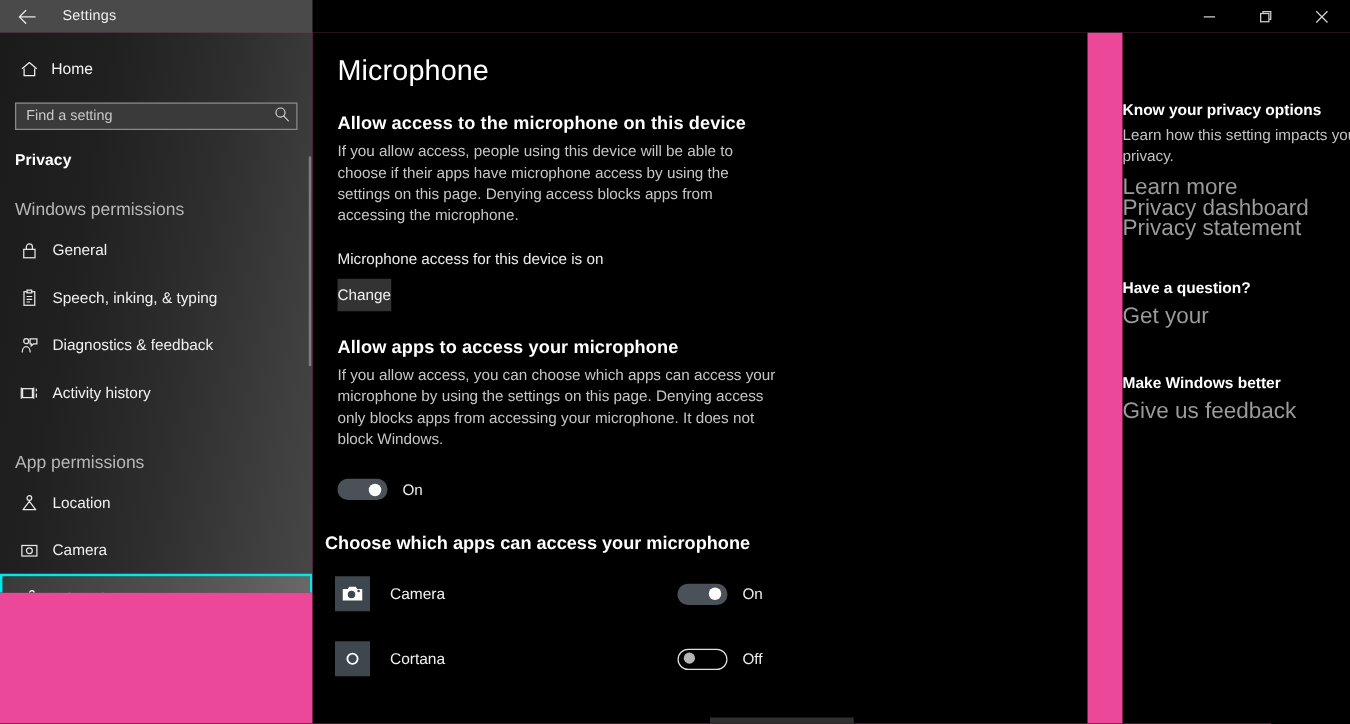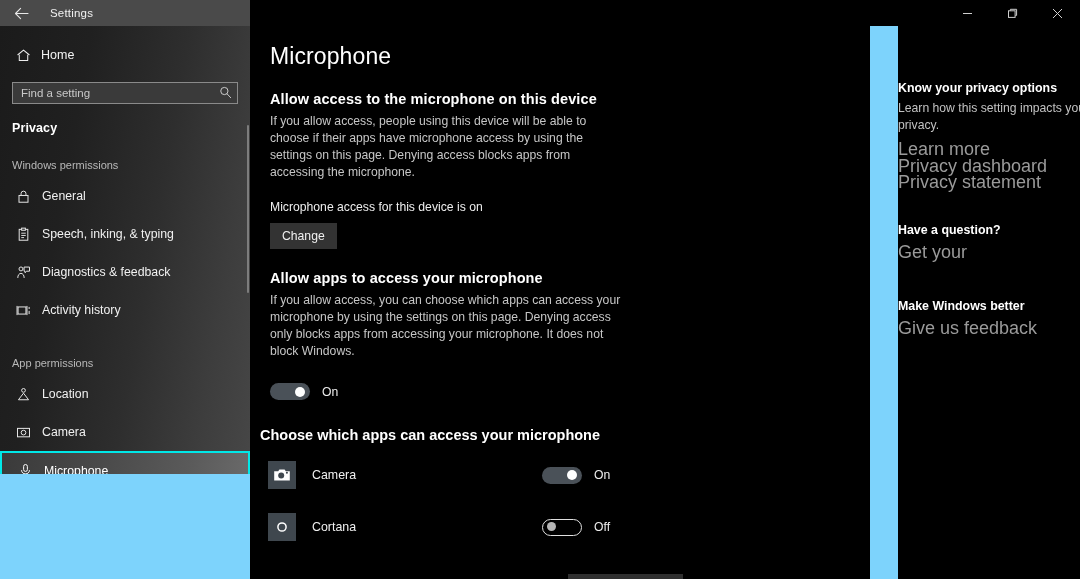--- a/index.html
+++ b/index.html
@@ -3,21 +3,21 @@
 <meta charset="utf-8">
 <style>
   * { margin:0; padding:0; box-sizing:border-box; }
   html,body { width:1080px; height:579px; overflow:hidden; }
   body {
     background:#000;
     font-family:"Liberation Sans", sans-serif;
     color:#fff;
     -webkit-font-smoothing:antialiased;
   }
-  #app { position:relative; width:1080px; height:579px; overflow:hidden; background:#7dd3fc; }
+  #app { position:relative; width:1080px; height:579px; overflow:hidden; background:#ec4899; }
 
   
   .titlebar {
     position:absolute; top:0; left:0; width:1080px; height:26px;
     background:#4a4a4a; display:flex; align-items:center;
   }
   .tb-left { width:250px; height:26px; display:flex; align-items:center; background:#4a4a4a; }
   .back-btn {
     width:42px; height:26px; display:flex; align-items:center; justify-content:center;
     color:#e6e6e6; font-size:13px; line-height:1;
@@ -43,21 +43,21 @@
   .searchbox {
     width:100%; height:22px; background:#3a3a3a; border:1px solid #8a8a8a;
     color:#d8d8d8; font-size:11.5px; font-family:"Liberation Sans", sans-serif;
     padding:0 24px 0 8px; outline:none;
   }
   .searchbox::placeholder { color:#c9c9c9; opacity:1; }
   .search-ico { position:absolute; right:6px; top:3px; color:#d4d4d4; pointer-events:none; }
 
   .privacy-head { font-size:12.5px; font-weight:bold; color:#fff; margin:17px 0 0 12px; letter-spacing:.1px; }
 
-  .group-head { font-size:11px; color:#b8b8b8; margin:24px 0 6px 12px; }
+  .group-head { font-size:14px; color:#b8b8b8; margin:24px 0 6px 12px; }
   .group-head.second { margin-top:28px; }
 
   .navitem {
     position:relative; display:flex; align-items:center; height:38px; padding-left:10px;
   }
   .navitem .ico { width:26px; display:flex; align-items:center; justify-content:center; color:#e8e8e8; }
   .navitem .lbl { font-size:12.3px; color:#f0f0f0; margin-left:6px; }
   .navitem.selected {
     background:linear-gradient(100deg,#3a3a3a 0%,#4a4a4a 40%,#5a5a5a 75%,#6a6a6a 100%);
     border:2px solid #00e8e8; height:39px;
@@ -73,21 +73,21 @@
   
   .main { position:absolute; left:250px; top:26px; width:620px; height:553px; background:#000; }
   .page-title { font-size:23px; font-weight:normal; color:#fff; margin:17px 0 0 20px; letter-spacing:.1px; }
 
   .sec-head { font-size:14.5px; font-weight:bold; color:#fff; margin:21px 0 0 20px; letter-spacing:.1px; }
   .sec-body { font-size:12.2px; color:#c6c6c6; line-height:17px; margin:6px 20px 0 20px; max-width:352px; }
   .status-line { font-size:12.2px; color:#ededed; margin:19px 0 0 20px; }
   .change-btn {
     margin:9px 0 0 20px; background:#333333; color:#f0f0f0; border:none;
     font-size:12.2px; font-family:"Liberation Sans", sans-serif;
-    padding:6px 12px; cursor:pointer; display:inline-block;
+    padding:6px 0; cursor:pointer; display:inline-block;
   }
 
   .toggle-row { display:flex; align-items:center; margin:23px 0 0 20px; }
   .toggle {
     width:40px; height:17px; border-radius:9px; position:relative; flex:0 0 auto;
   }
   .toggle.on { background:#4a5158; }
   .toggle.on .knob { position:absolute; width:10px; height:10px; border-radius:50%; background:#fff; top:3.5px; right:5px; }
   .toggle.off { background:transparent; border:1.4px solid #e0e0e0; }
   .toggle.off .knob { position:absolute; width:9px; height:9px; border-radius:50%; background:#b5b5b5; top:2.4px; left:4px; }

